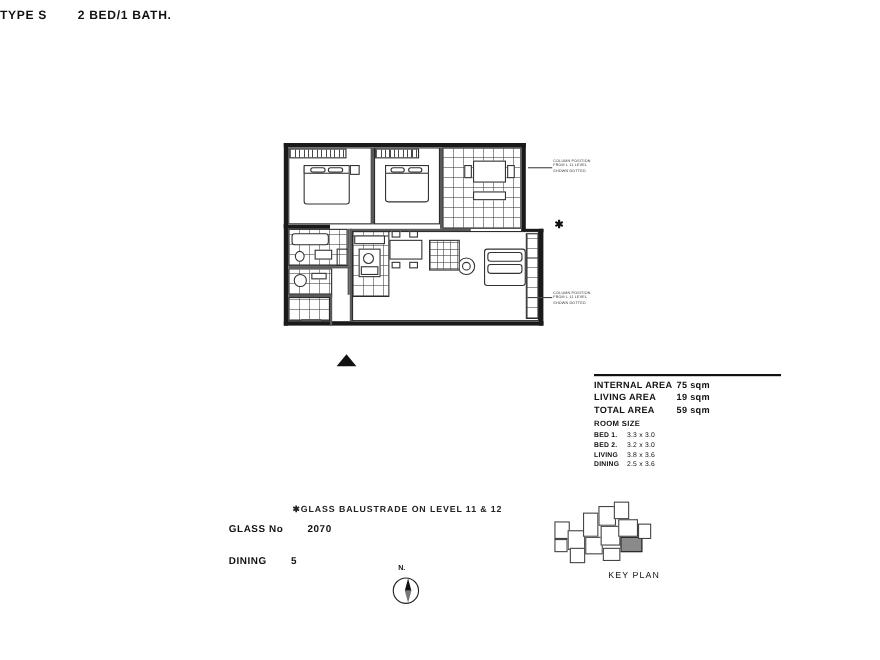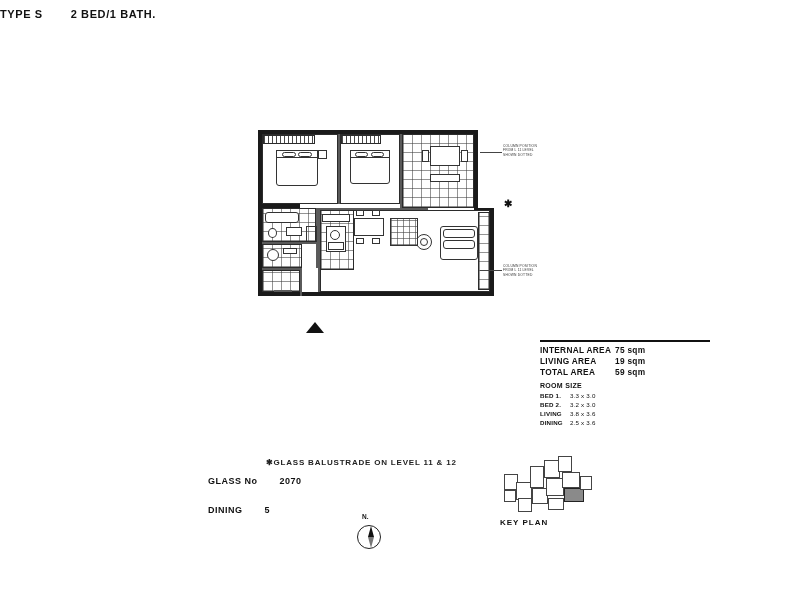--- a/index.html
+++ b/index.html
@@ -202,23 +202,23 @@
   }
   #keyplan .kp-shape.hl {
     background: #8a8a8a;
     border-color: #222;
   }
   #kp-label {
     position: absolute;
     left: 500px;
     top: 518px;
     width: 100px;
-    text-align: left;
+    text-align: right;
     font-size: 8px;
-    font-weight: bold;
+    font-weight: normal;
     letter-spacing: 1px;
   }
 
   
   #compass {
     position: absolute;
     left: 352px;
     top: 520px;
     width: 34px;
     height: 34px;

